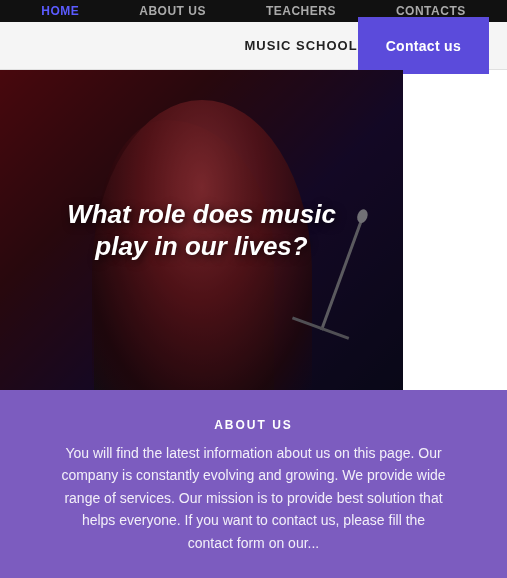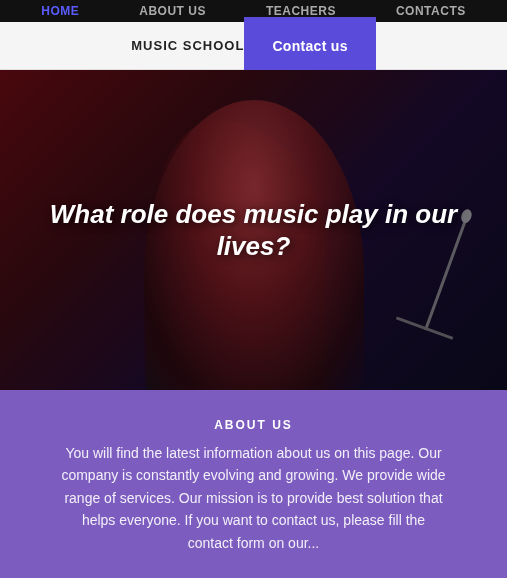--- a/index.html
+++ b/index.html
@@ -22,22 +22,22 @@
       cursor: pointer;
       text-transform: uppercase;
     }
     .nav-item.active { color: #5b5bff; }
 
     
     .header-bar {
       background: #f5f5f5;
       display: flex;
       align-items: center;
-      justify-content: center;
-      padding: 0 2px;
+      justify-content: flex-end;
+      padding: 0 18px;
       height: 48px;
       border-bottom: 1px solid #e0e0e0;
     }
     .brand-name {
       font-size: 13px;
       font-weight: 700;
       letter-spacing: 1px;
       color: #222;
       text-transform: uppercase;
     }
@@ -49,21 +49,21 @@
       font-size: 14px;
       font-weight: 600;
       cursor: pointer;
       height: 57px;
       letter-spacing: 0.3px;
     }
 
     
     .hero {
       position: relative;
-      width: 507px;
+      width: 403px;
       height: 320px;
       overflow: hidden;
       display: flex;
       align-items: center;
       justify-content: center;
     }
     .hero-bg {
       position: absolute;
       inset: 0;
       background: linear-gradient(135deg, #6b0a0a 0%, #3a0a0a 30%, #1a0a2e 60%, #0a0a1a 100%);

